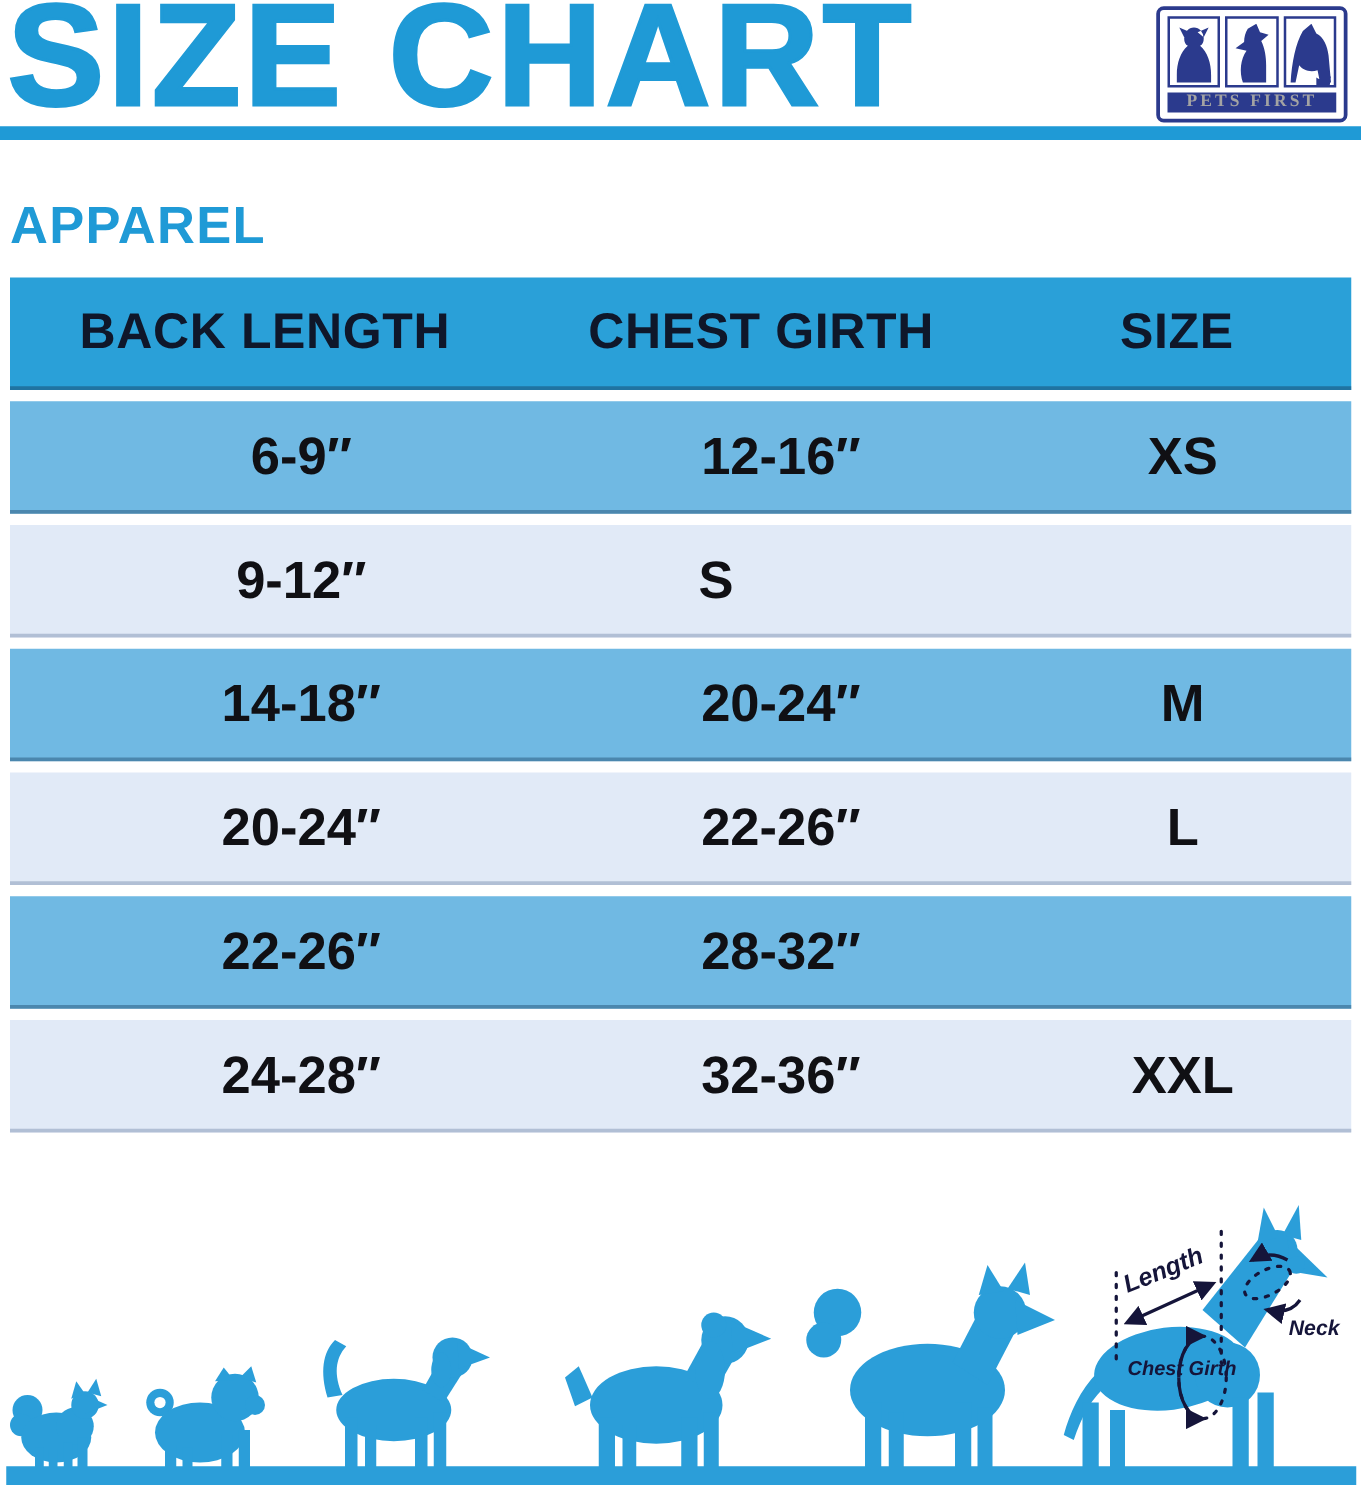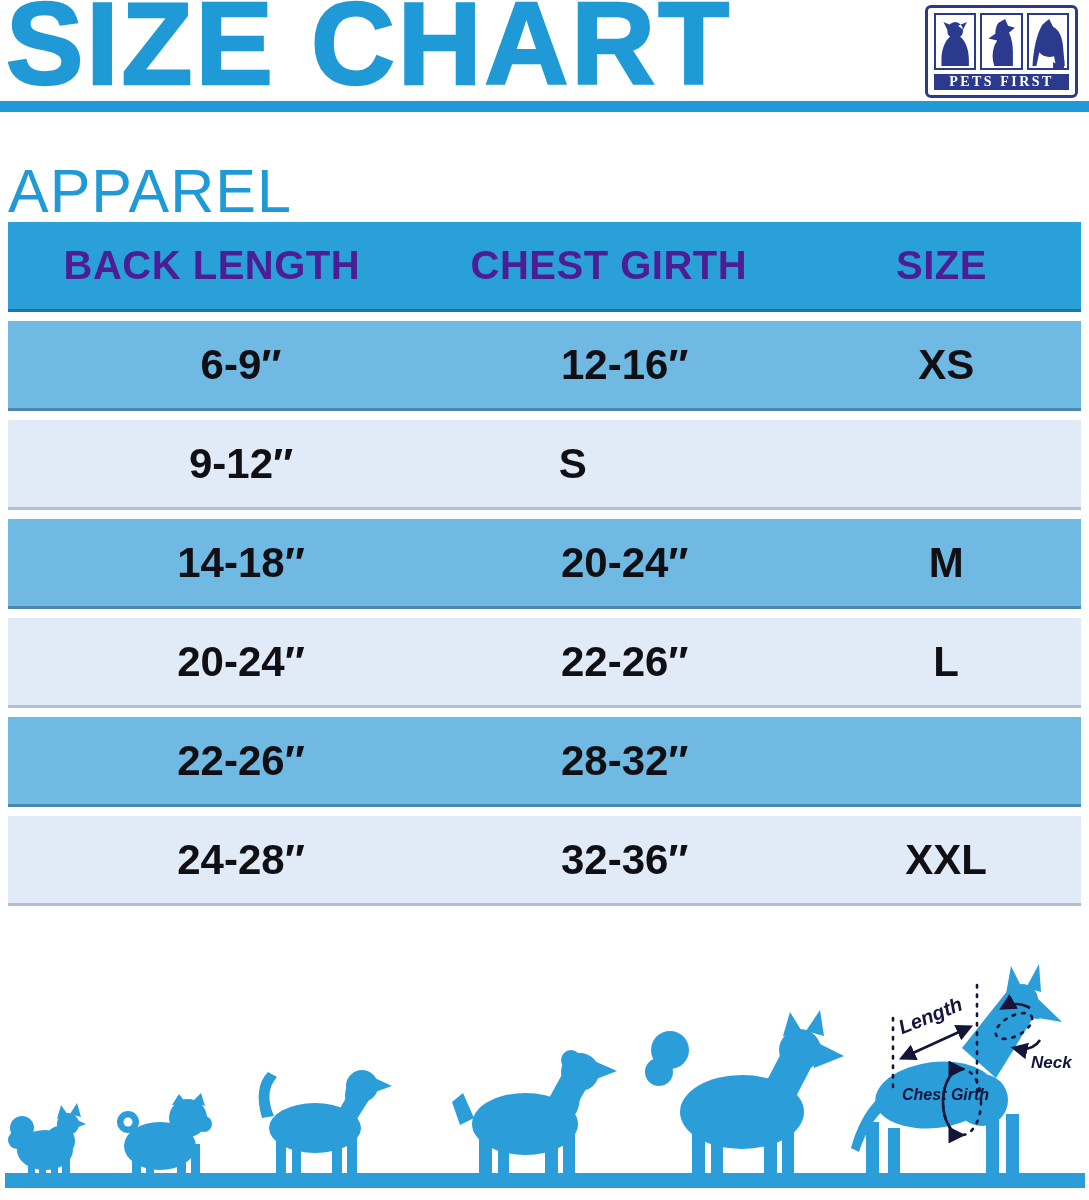--- a/index.html
+++ b/index.html
@@ -34,37 +34,37 @@
   .logo{
     position:absolute;right:11px;top:5px;width:153px;height:93px;
     background:#fff;border:3px solid var(--logo-navy);border-radius:6px;
     display:flex;flex-direction:column;padding:5px 6px 5px;
   }
   .logo-cells{display:flex;gap:4px;flex:1;margin-bottom:4px;}
   .logo-cell{flex:1;border:2.5px solid var(--logo-navy);display:flex;align-items:flex-end;justify-content:center;overflow:hidden;background:#fff;}
   .logo-cell svg{width:100%;height:92%;}
   .logo-cell path{fill:var(--logo-navy);}
   .logo-bar{
-    height:23px;background:var(--logo-navy);color:#ffffff;
+    height:23px;background:var(--logo-navy);color:#a3a3a3;
     font-family:"Liberation Serif",serif;font-weight:bold;font-size:14px;
     letter-spacing:2.5px;display:flex;align-items:center;justify-content:center;
     white-space:nowrap;
     text-align:center;
   }
   
   .section-heading{
     position:absolute;left:8px;top:156px;
-    font-size:61px;font-weight:normal;color:var(--accent-blue);
+    font-size:42px;font-weight:bold;color:var(--accent-blue);
     letter-spacing:1px;
   }
   
   .size-table{position:absolute;left:8px;top:222px;width:1073px;}
   .trow{display:flex;align-items:center;height:90px;}
   .thead{
-    background:var(--header-bg);color:#4c1d95;
+    background:var(--header-bg);color:#0f172a;
     border-bottom:3px solid rgba(20,60,95,.45);
   }
   .trow + .trow{margin-top:9px;padding-left:36px;}
   .row-blue{background:var(--row-blue);color:var(--table-text);border-bottom:3px solid rgba(20,60,95,.40);}
   .row-light{background:var(--row-light);color:var(--table-text);border-bottom:3px solid rgba(120,140,170,.45);}
   .cell{font-weight:bold;text-align:center;}
   .thead .cell{font-size:40px;letter-spacing:0.5px;}
   .row-blue .cell,.row-light .cell{font-size:42px;}
   .col1{width:38%;}
   .col2{width:36%;}

